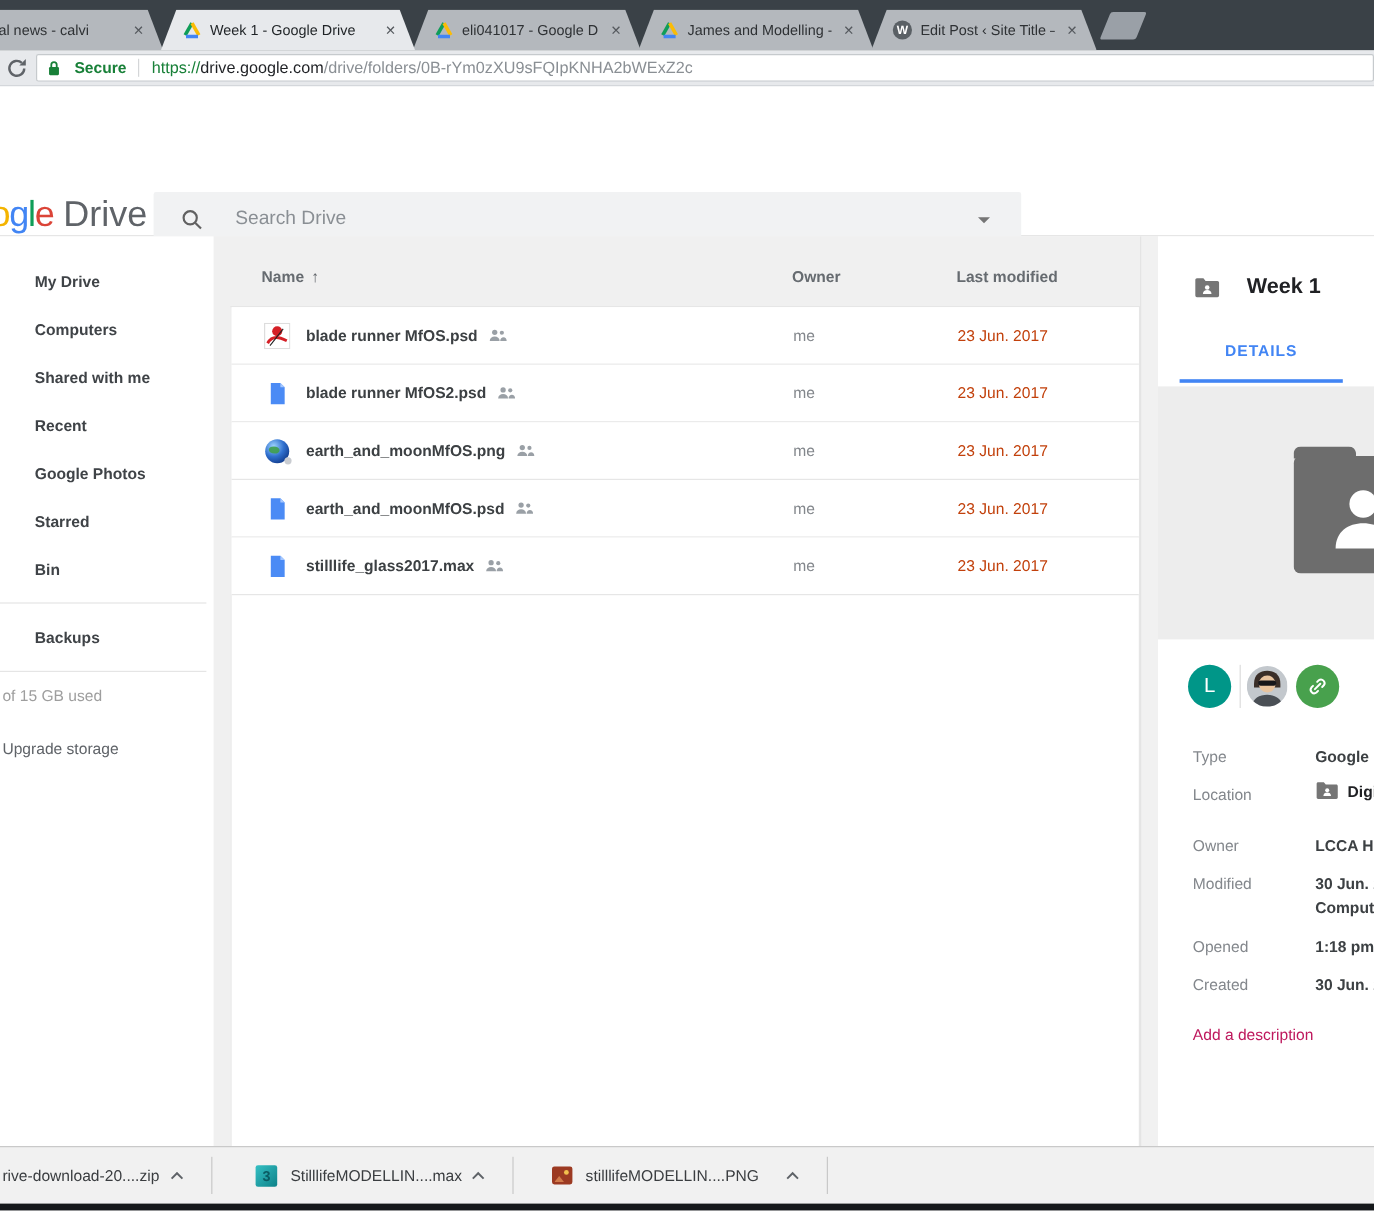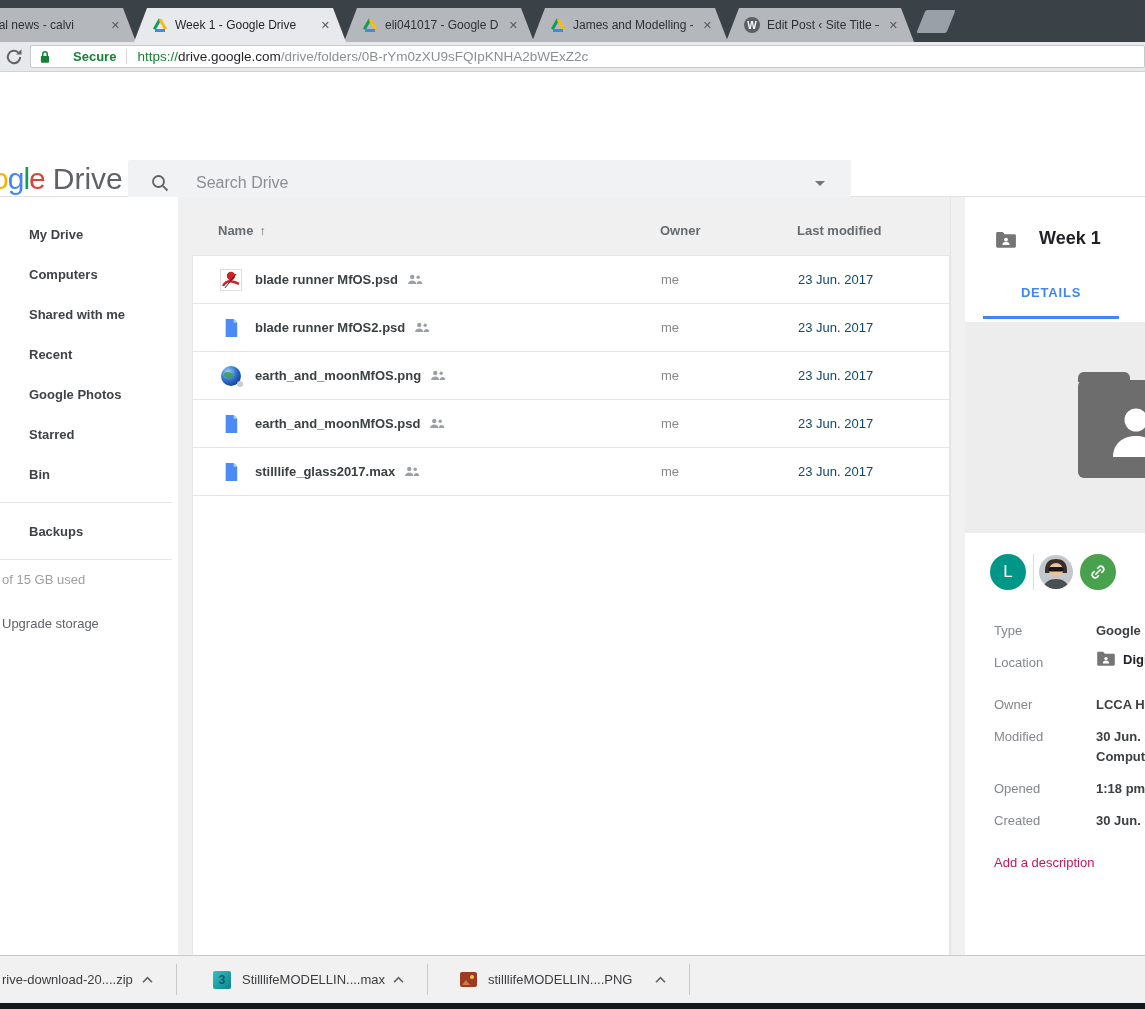--- a/index.html
+++ b/index.html
@@ -21,21 +21,21 @@
             margin-right:7px; flex:0 0 auto; }
   .newtab { position:absolute; left:921px; top:10px; width:30px; height:23px;
             background:#9aa0a7; transform:skewX(-22deg); border-radius:2px; }
 
   
   .toolbar { position:absolute; left:0; top:42px; width:100%; height:30px; background:#e7e9ec;
              border-bottom:1px solid #cfd3d6; display:flex; align-items:center; }
   .reload { width:20px; height:20px; margin:0 6px 0 4px; flex:0 0 auto; }
   .omnibox { flex:1; height:23px; background:#fff; border:1px solid #c6cacd; border-radius:2px;
              display:flex; align-items:center; padding:0 8px; }
-  .secure { display:flex; align-items:center; gap:22px; color:#188038; font-size:13px; font-weight:bold; }
+  .secure { display:flex; align-items:center; gap:11px; color:#188038; font-size:13px; font-weight:bold; }
   .omni-sep { width:1px; height:15px; background:#d4d6d8; margin:0 10px; }
   .url { font-size:13.5px; white-space:nowrap; overflow:hidden; }
   .url .scheme { color:#188038; }
   .url .host { color:#1f2125; }
   .url .path { color:#8a8f94;margin-top:48px; }
 
   
   .drive-header { position:absolute; left:0; top:72px; width:100%; height:125px; background:#fff;
                   border-bottom:1px solid #e0e0e0; }
   .logo { position:absolute; left:-8px; top:90px; font-size:30px; letter-spacing:-1px; }
@@ -79,21 +79,21 @@
   .lh-mod { position:absolute; left:619px; top:26px; }
   .sort-arrow { font-size:13px; color:#5f6368; }
   .list-panel { position:absolute; left:14px; right:0; top:58px; bottom:0; background:#fff;
                 border:1px solid #e6e6e6; border-bottom:none; }
   .file-row { position:relative; height:48px; border-bottom:1px solid #e6e6e6; display:flex;
               align-items:center; padding-left:26px; cursor:pointer; background:#fff; }
   .row-icon { width:24px; height:24px; display:flex; align-items:center; justify-content:center; flex:0 0 auto; }
   .row-name { margin-left:12px; font-size:13px; color:#3c4043; font-weight:bold; white-space:nowrap; }
   .row-shared { margin-left:9px; display:flex; align-items:center; }
   .row-owner { position:absolute; left:468px; font-size:13px; color:#83878c; }
-  .row-date { position:absolute; left:605px; font-size:13px; color:#0c4a6e; }
+  .row-date { position:absolute; left:605px; font-size:13px; color:#c2410c; }
   .ic-earth { width:20px; height:20px; border-radius:50%;
               background:radial-gradient(circle at 35% 30%, #9fd4ff 0%, #2f6fce 45%, #123c8c 80%);
               position:relative; }
   .ic-earth::after { content:""; position:absolute; left:3px; top:6px; width:9px; height:6px;
                      border-radius:50% 60% 50% 60%; background:#3f9e4d; opacity:.9; }
   .ic-earth::before { content:""; position:absolute; right:-2px; bottom:-1px; width:6px; height:6px;
                       border-radius:50%; background:#c9ccd1; }
 
   .vscroll { position:absolute; left:950px; top:0; width:15px; height:100%;
              background:#f1f1f1; border-left:1px solid #e4e4e4; }

